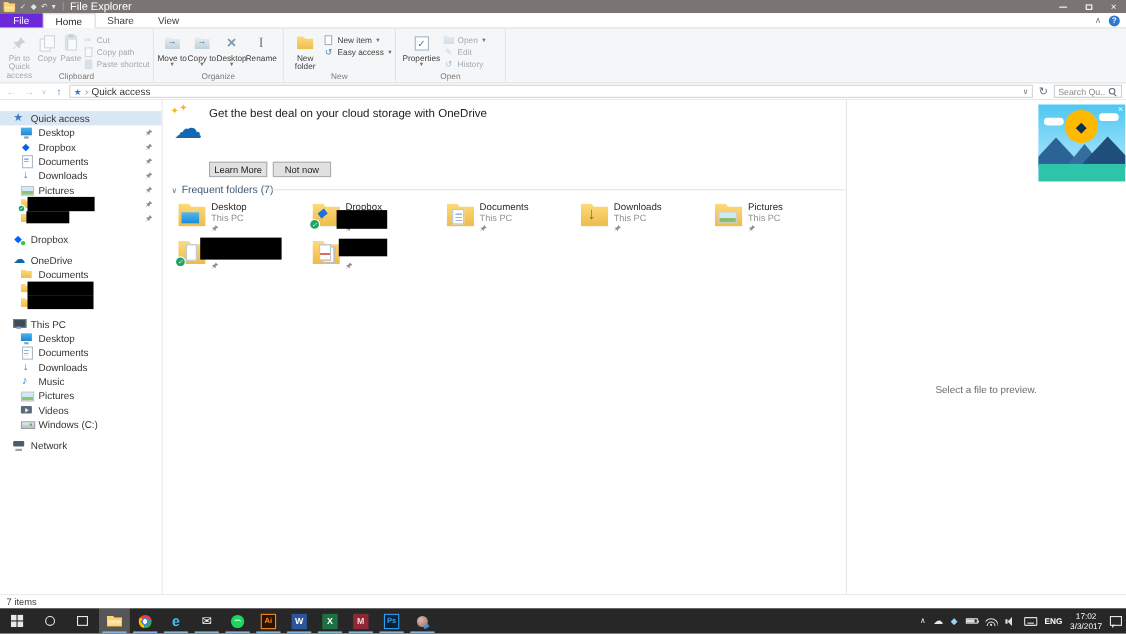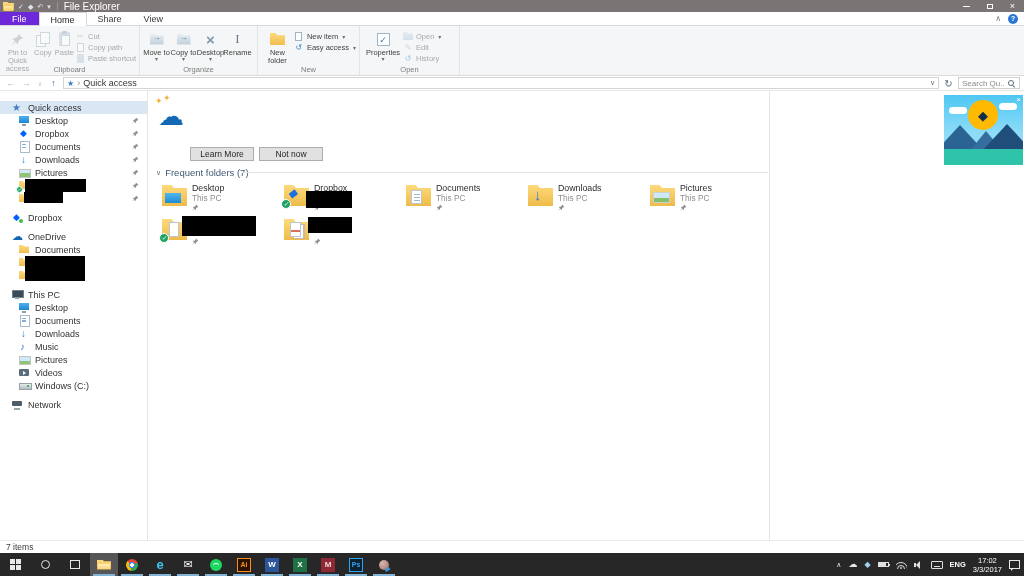--- a/index.html
+++ b/index.html
@@ -120,21 +120,21 @@
   .sb-ic .badge::before { content:"✓"; position:absolute; left:0.5px; top:-1px; font-size:5px; color:#fff; }
 
   
   .content { position:relative; flex:1; background:#fff; }
   .banner-cloud { position:absolute; left:10px; top:8px; width:30px; height:30px; }
   .banner-cloud::before { content:"☁"; position:absolute; left:0; top:2px; font-size:26px; color:#1268b3; }
   .banner-cloud::after { content:"✦"; position:absolute; left:-3px; top:-3px; font-size:9px; color:#f0b43c; text-shadow:8px -3px 0 #f0b43c; }
   .banner-title { position:absolute; left:42px; top:6px; font-size:10.5px; color:#222; }
   .banner-body { position:absolute; left:42px; top:21px; width:294px; font-size:8.8px; line-height:11px; color:#3f3f3f; }
   .banner-btns { position:absolute; left:42px; top:56px; display:flex; gap:5px; }
-  .bn-btn { width:64px; height:14px; background:#e1e1e1; border:1px solid #adadad; font-size:8.5px; color:#1e1e1e; display:flex; align-items:center; justify-content:center; }
+  .bn-btn { width:53px; height:14px; background:#e1e1e1; border:1px solid #adadad; font-size:8.5px; color:#1e1e1e; display:flex; align-items:center; justify-content:center; }
 
   .ad { position:absolute; left:796px; top:4px; width:79px; height:70px; background:linear-gradient(180deg,#4ec7f2 0%,#8edcf8 55%,#8edcf8 100%); overflow:hidden; }
   .ad-m1 { position:absolute; left:-8px; bottom:14px; width:0; height:0; border-left:24px solid transparent; border-right:24px solid transparent; border-bottom:26px solid #2a6394; }
   .ad-m2 { position:absolute; right:-10px; bottom:13px; width:0; height:0; border-left:26px solid transparent; border-right:26px solid transparent; border-bottom:28px solid #1f4e7a; }
   .ad-m3 { position:absolute; left:24px; bottom:12px; width:0; height:0; border-left:18px solid transparent; border-right:18px solid transparent; border-bottom:22px solid #346e9e; }
   .ad-ground { position:absolute; left:0; right:0; bottom:0; height:16px; background:#2ec4a9; }
   .ad-cloud1, .ad-cloud2 { position:absolute; width:18px; height:7px; background:#fff; border-radius:5px; }
   .ad-cloud1 { left:5px; top:12px; } .ad-cloud2 { right:6px; top:8px; }
   .ad-sun { position:absolute; left:24px; top:5px; width:30px; height:30px; background:#ffb900; border-radius:50%; display:flex; align-items:center; justify-content:center; font-size:13px; color:#0d2f4f; }
   .ad-close { position:absolute; right:2px; top:0; color:#fff; font-size:8px; }
@@ -538,20 +538,21 @@
         <div class="sb-row gap" data-icon="network">
           <span class="sb-ic"></span>
           <span class="sb-label">Network</span>
 
         </div>
       </div>
 
     <div class="content">
 
       <div class="banner-cloud"></div>
+      <div class="banner-title">Get the best deal on your cloud storage with OneDrive</div>
       <div class="banner-btns">
         <div class="bn-btn">Learn More</div>
         <div class="bn-btn">Not now</div>
       </div>
 
       <div class="ad">
         <div class="ad-cloud1"></div>
         <div class="ad-cloud2"></div>
         <div class="ad-m1"></div>
         <div class="ad-m3"></div>
@@ -644,20 +645,21 @@
             <span class="tile-name"></span>
             <span class="tile-sub"></span>
             <svg class="pin" width="7" height="7" viewBox="0 0 16 16">
               <path d="M9.2 1.2 L14.8 6.8 L11.4 7.8 L9.2 10 L8.6 14 L5.4 10.8 L1.8 14.4 L1.2 13.8 L4.8 10.2 L1.6 7 L5.8 6.2 L8.2 4.2 Z" fill="#8f8f8f"></path>
             </svg>
             <span class="redact" style="left: 24px; top: 1px; width: 44px; height: 16px;"></span>
           </div>
         </div>
 
       <div class="pv-sep"></div>
+      <div class="preview-text">Select a file to preview.</div>
     </div>
   </div>
 
   <div class="statusbar">
     <span>7 items</span>
   </div>
 
   <div class="taskbar">
     <div class="tb-sys">
         <span class="start-logo"></span>

